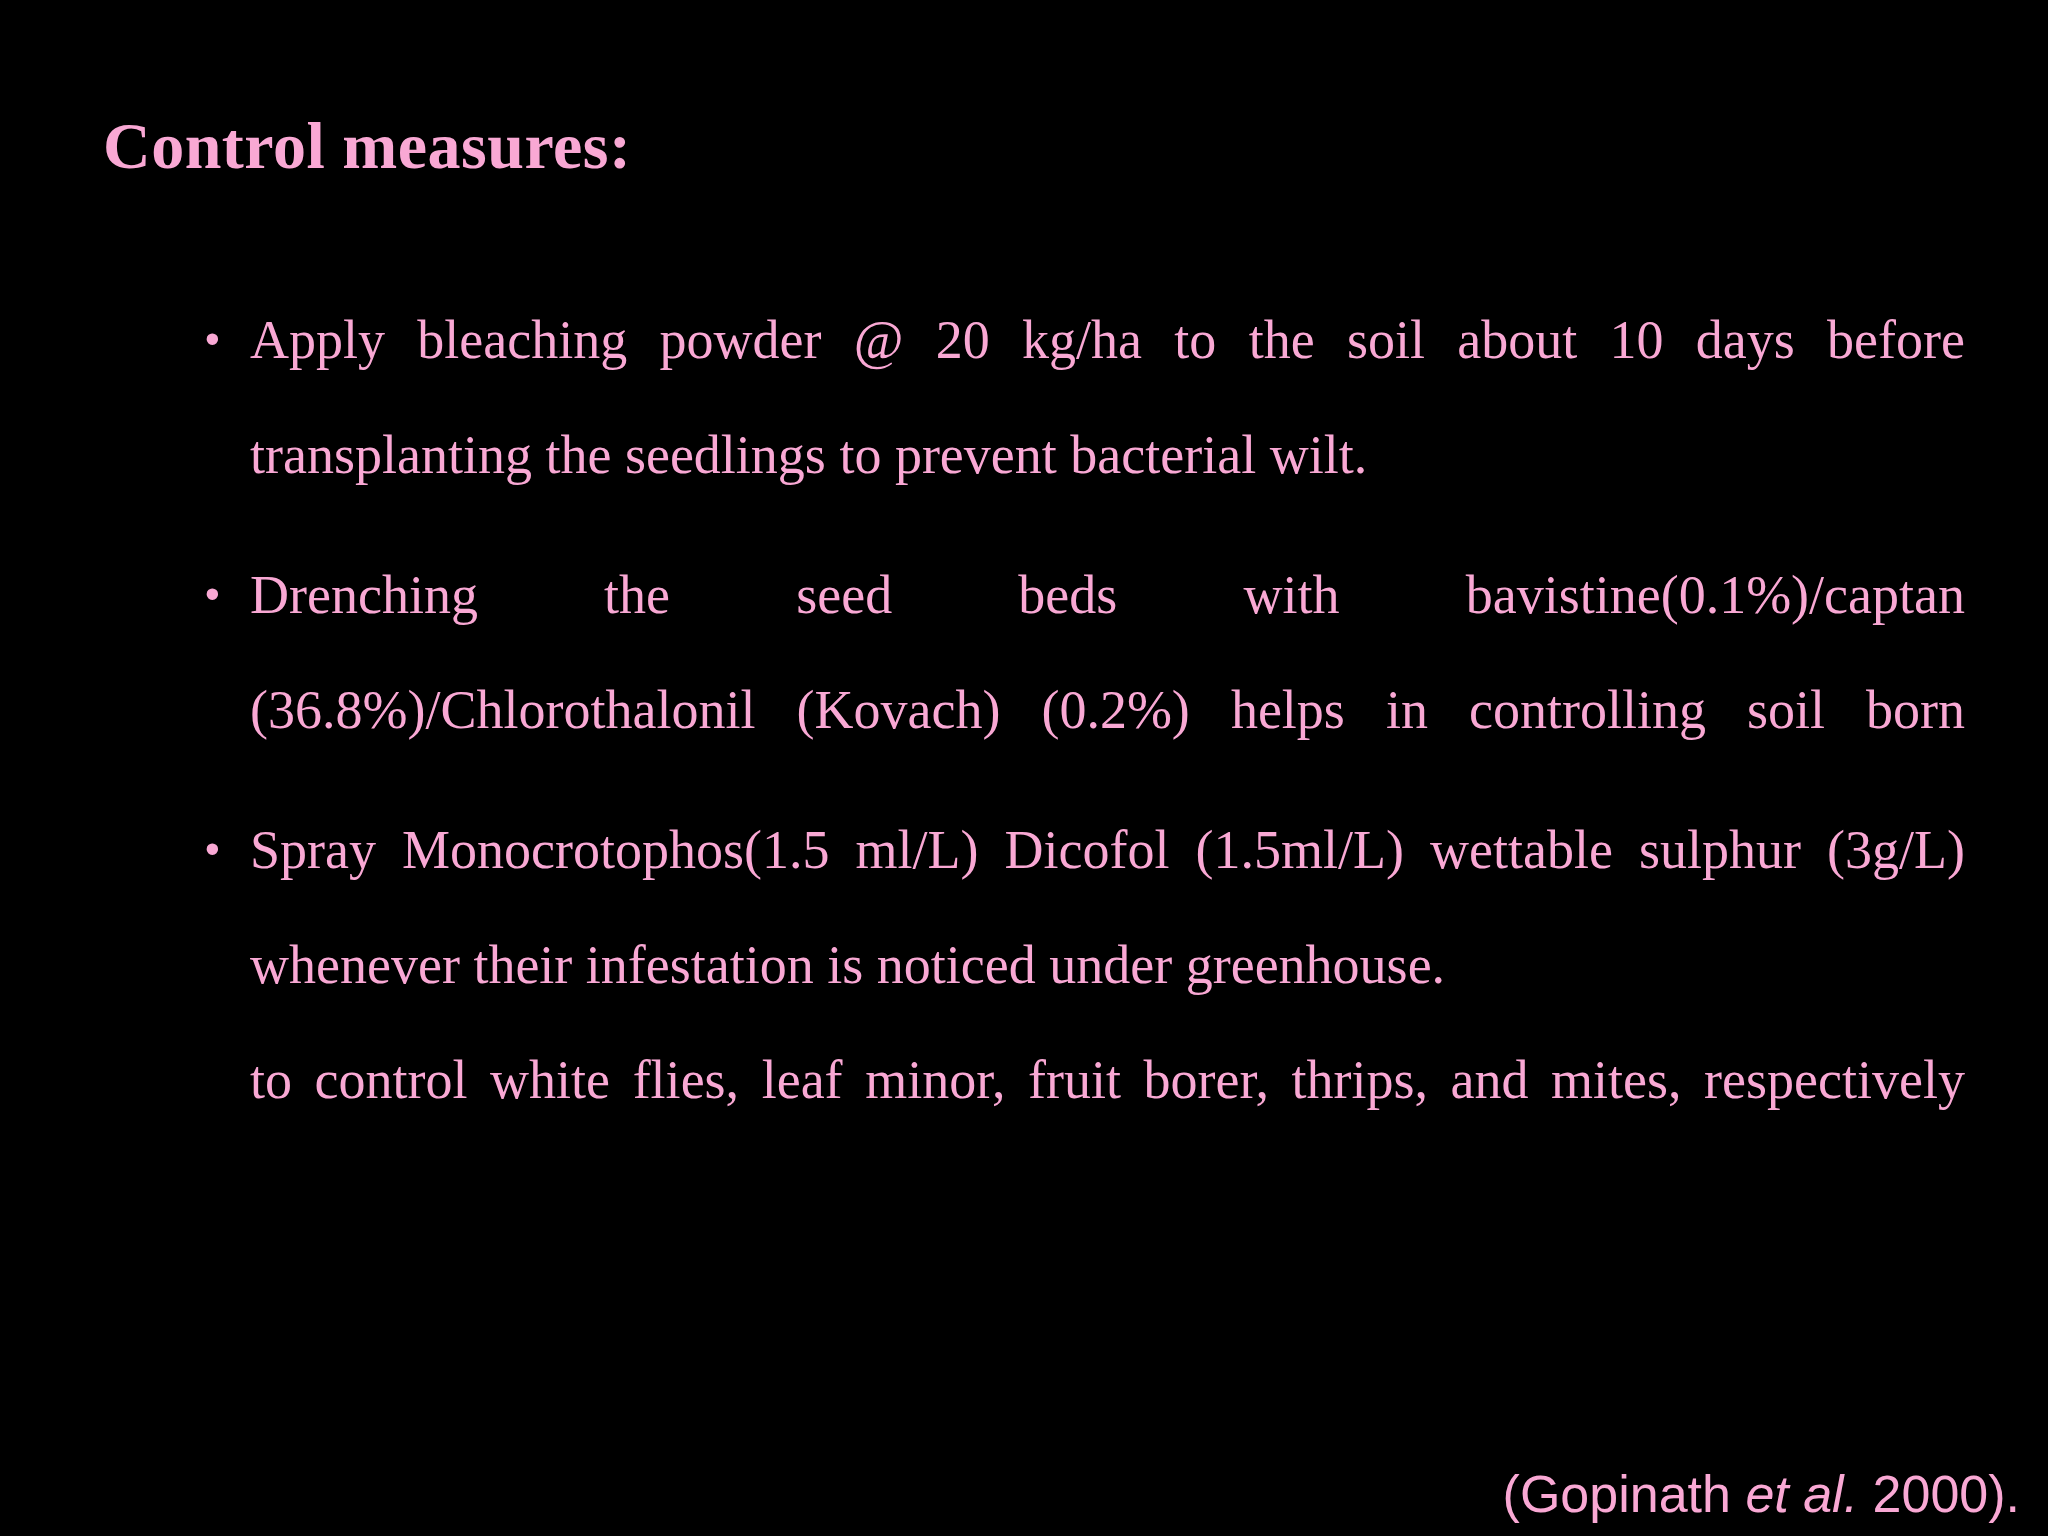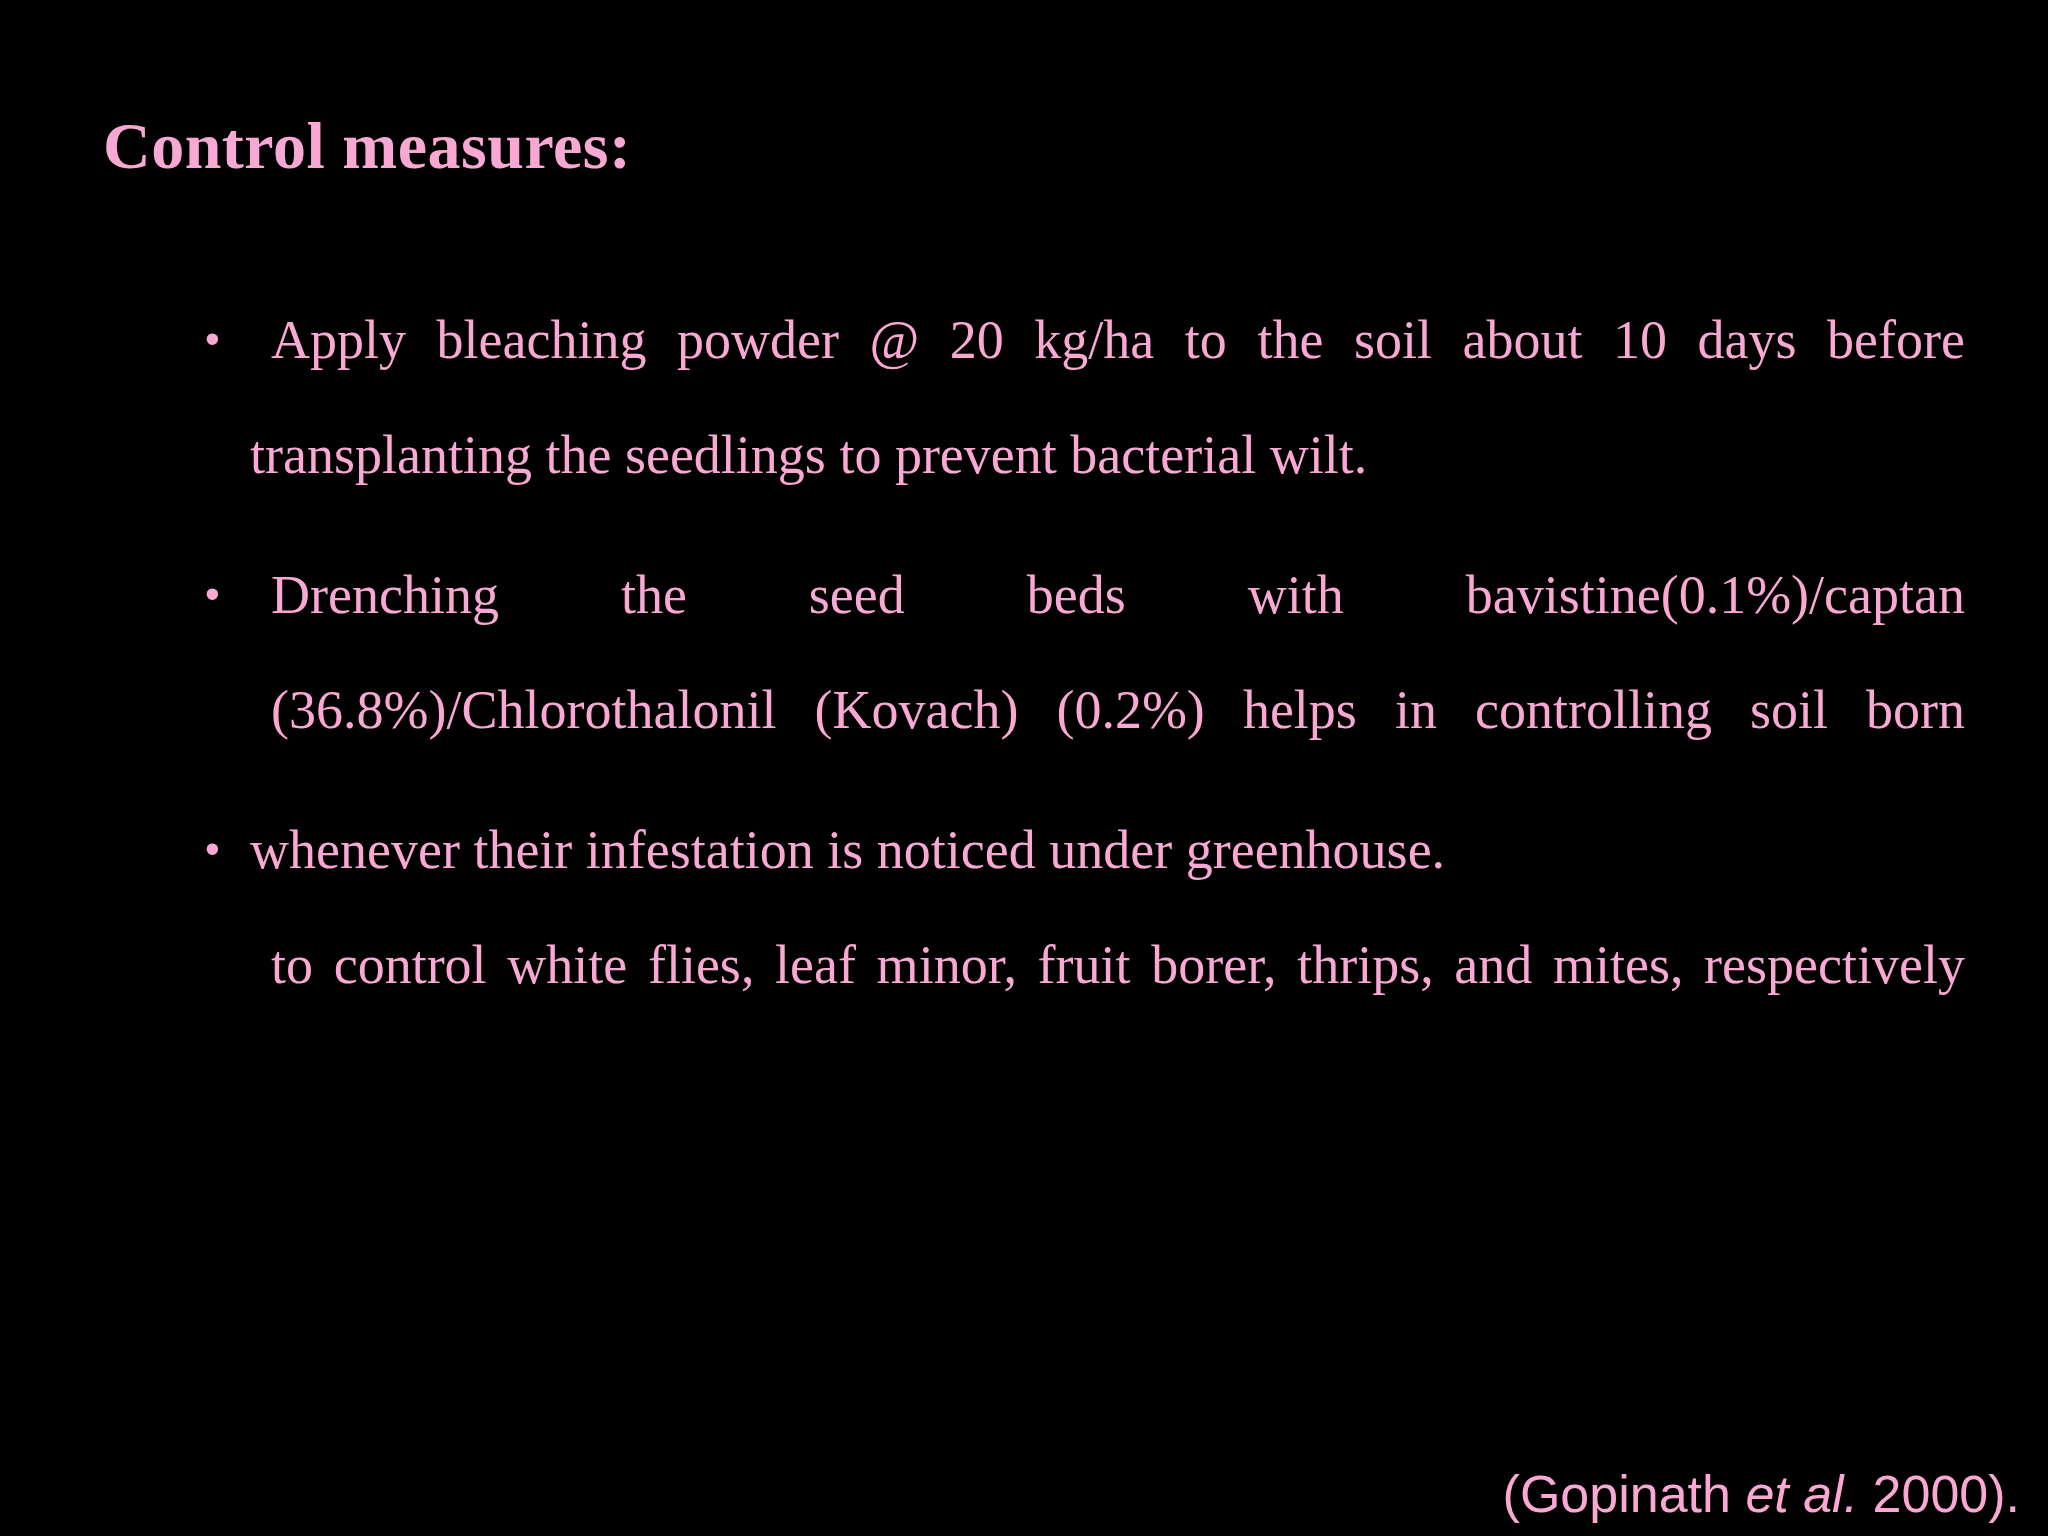--- a/index.html
+++ b/index.html
@@ -50,21 +50,20 @@
   .line {
     height: 115px;
     line-height: 115px;
     font-size: 54px;
     overflow: hidden;
     white-space: normal;
   }
   .line.just {
     text-align: justify;
     text-align-last: justify;
-    margin-left: 21px;
   }
   .line.just::after {
     content: "";
     display: inline-block;
     width: 100%;
     height: 0;
     line-height: 0;
   }
   .citation {
     position: absolute;
@@ -100,20 +99,21 @@
       <span class="bullet-marker">•</span>
       <div class="bullet-lines">
         <div class="line just">Drenching the seed beds with bavistine(0.1%)/captan</div>
         <div class="line just">(36.8%)/Chlorothalonil (Kovach) (0.2%) helps in controlling soil born</div>
       </div>
     </div>
 
     <div class="bullet-item">
       <span class="bullet-marker">•</span>
       <div class="bullet-lines">
+        <div class="line just">Spray Monocrotophos(1.5 ml/L) Dicofol (1.5ml/L) wettable sulphur (3g/L)</div>
         <div class="line">whenever their infestation is noticed under greenhouse.</div>
         <div class="line just">to control white flies, leaf minor, fruit borer, thrips, and mites, respectively</div>
       </div>
     </div>
 
   </div>
 
   <div class="citation">
     <span>(Gopinath </span><span class="it">et al.</span><span> 2000).</span>
   </div>

